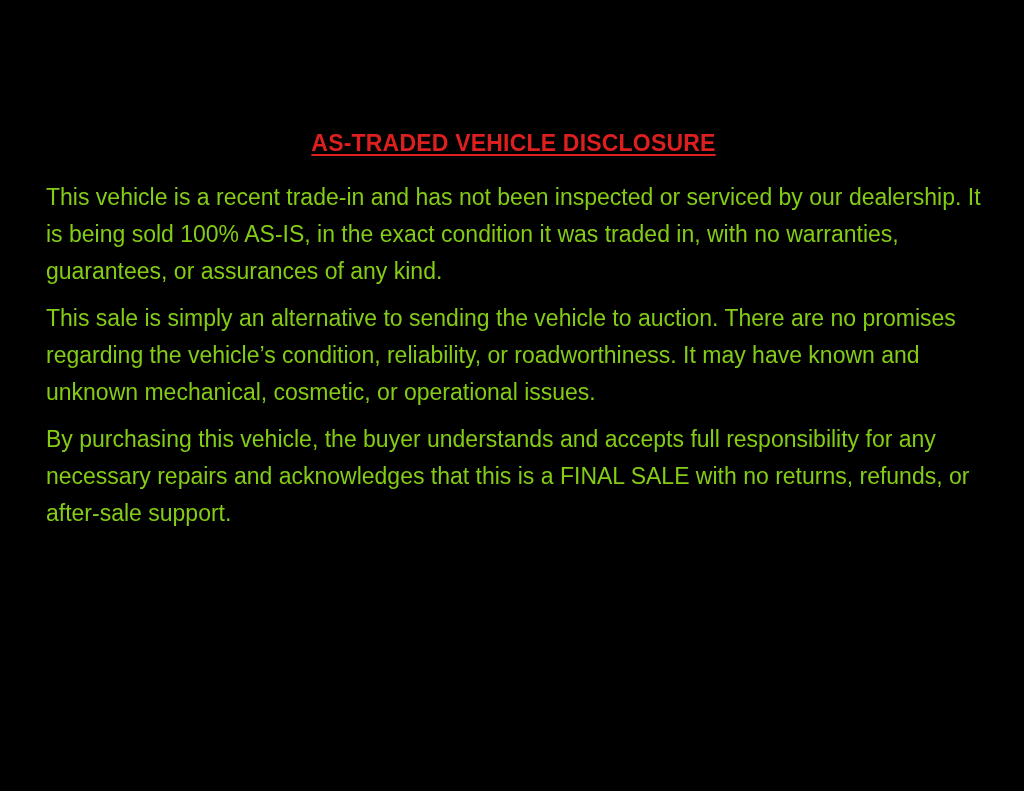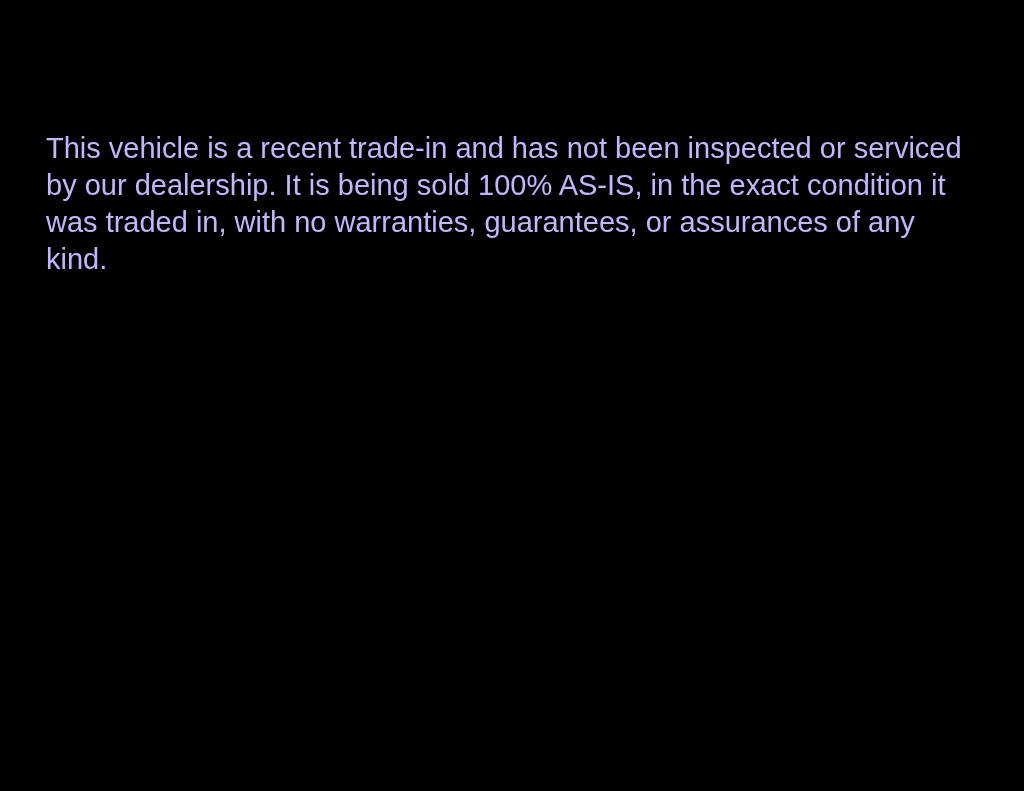--- a/index.html
+++ b/index.html
@@ -29,28 +29,31 @@
     letter-spacing: 0.2px;
     text-decoration: underline;
     text-underline-offset: 3px;
     text-decoration-thickness: 2px;
     margin: 0 0 22px 0;
   }
   .doc-body {
     width: 935px;
   }
   .doc-paragraph {
-    color: #c4b5fd;
-    font-size: 29px;
+    color: #84cc16;
+    font-size: 23px;
     font-weight: 400;
     line-height: 37px;
     margin: 0 0 10px 0;
   }
 </style>
 </head>
 <body>
 
 <div class="page">
+  <h1 class="doc-title">AS-TRADED VEHICLE DISCLOSURE</h1>
 
   <div class="doc-body">
     <p class="doc-paragraph">This vehicle is a recent trade-in and has not been inspected or serviced by our dealership. It is being sold 100% AS-IS, in the exact condition it was traded in, with no warranties, guarantees, or assurances of any kind.</p>
+    <p class="doc-paragraph">This sale is simply an alternative to sending the vehicle to auction. There are no promises regarding the vehicle’s condition, reliability, or roadworthiness. It may have known and unknown mechanical, cosmetic, or operational issues.</p>
+    <p class="doc-paragraph">By purchasing this vehicle, the buyer understands and accepts full responsibility for any necessary repairs and acknowledges that this is a FINAL SALE with no returns, refunds, or after-sale support.</p>
   </div>
 </div>
 
 </body></html>

